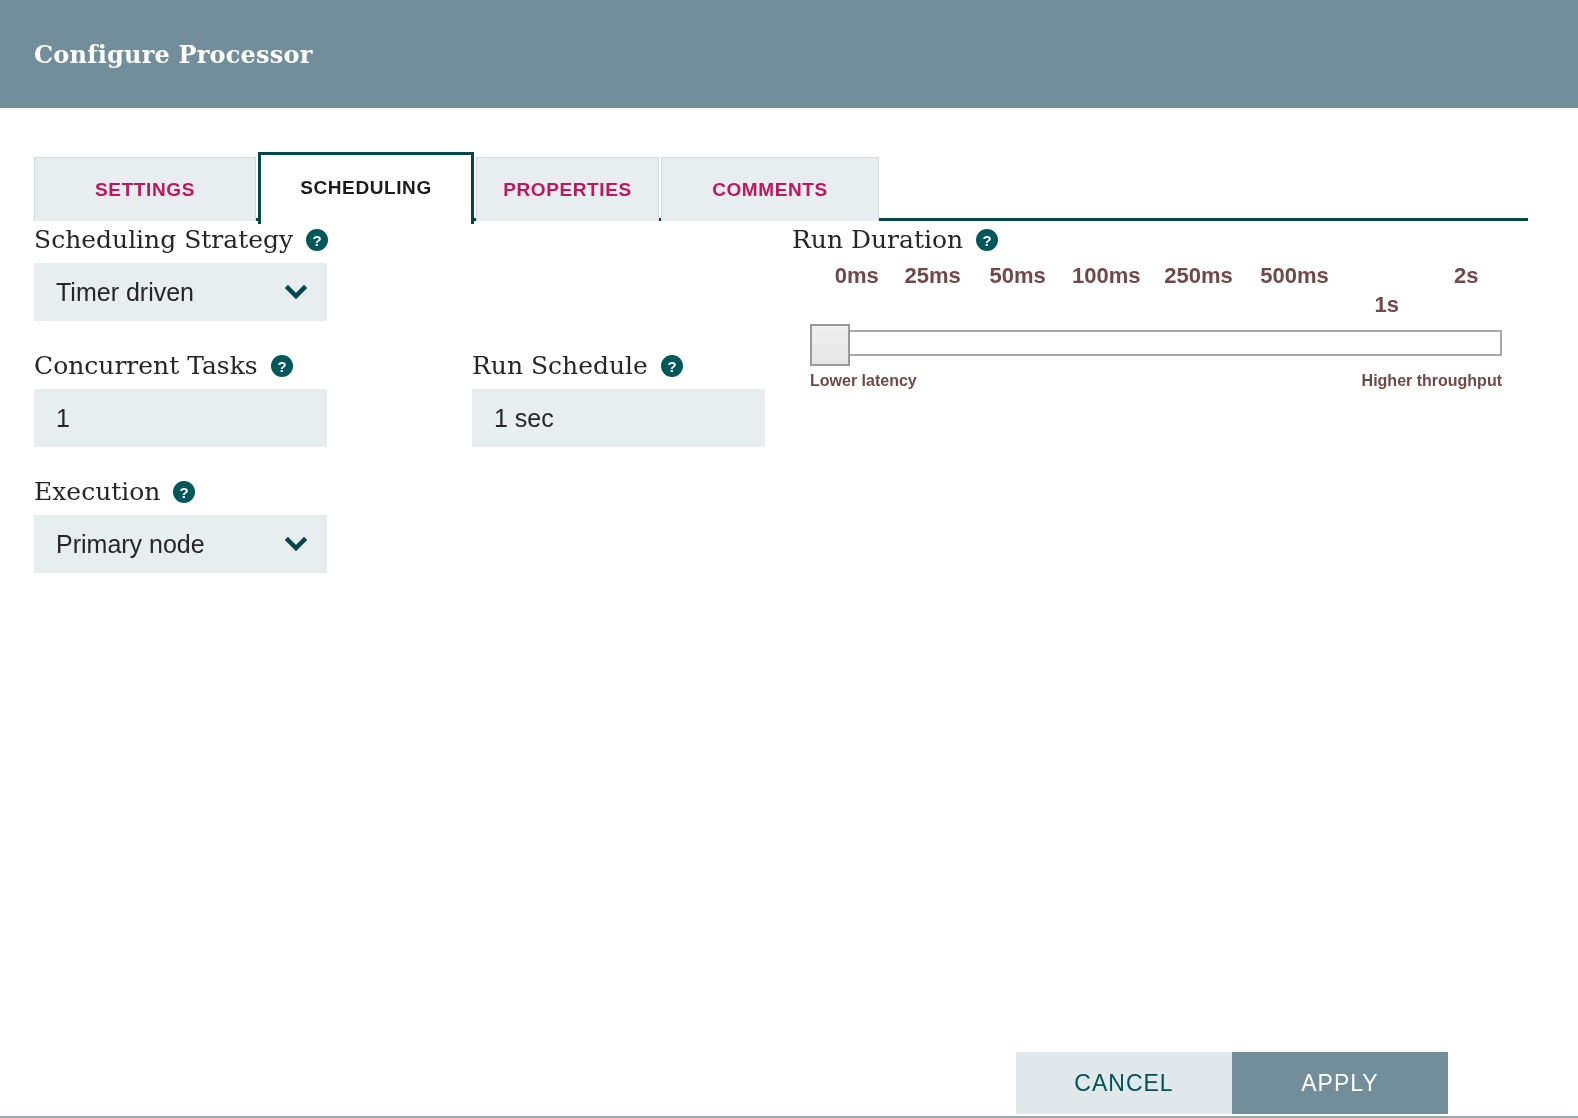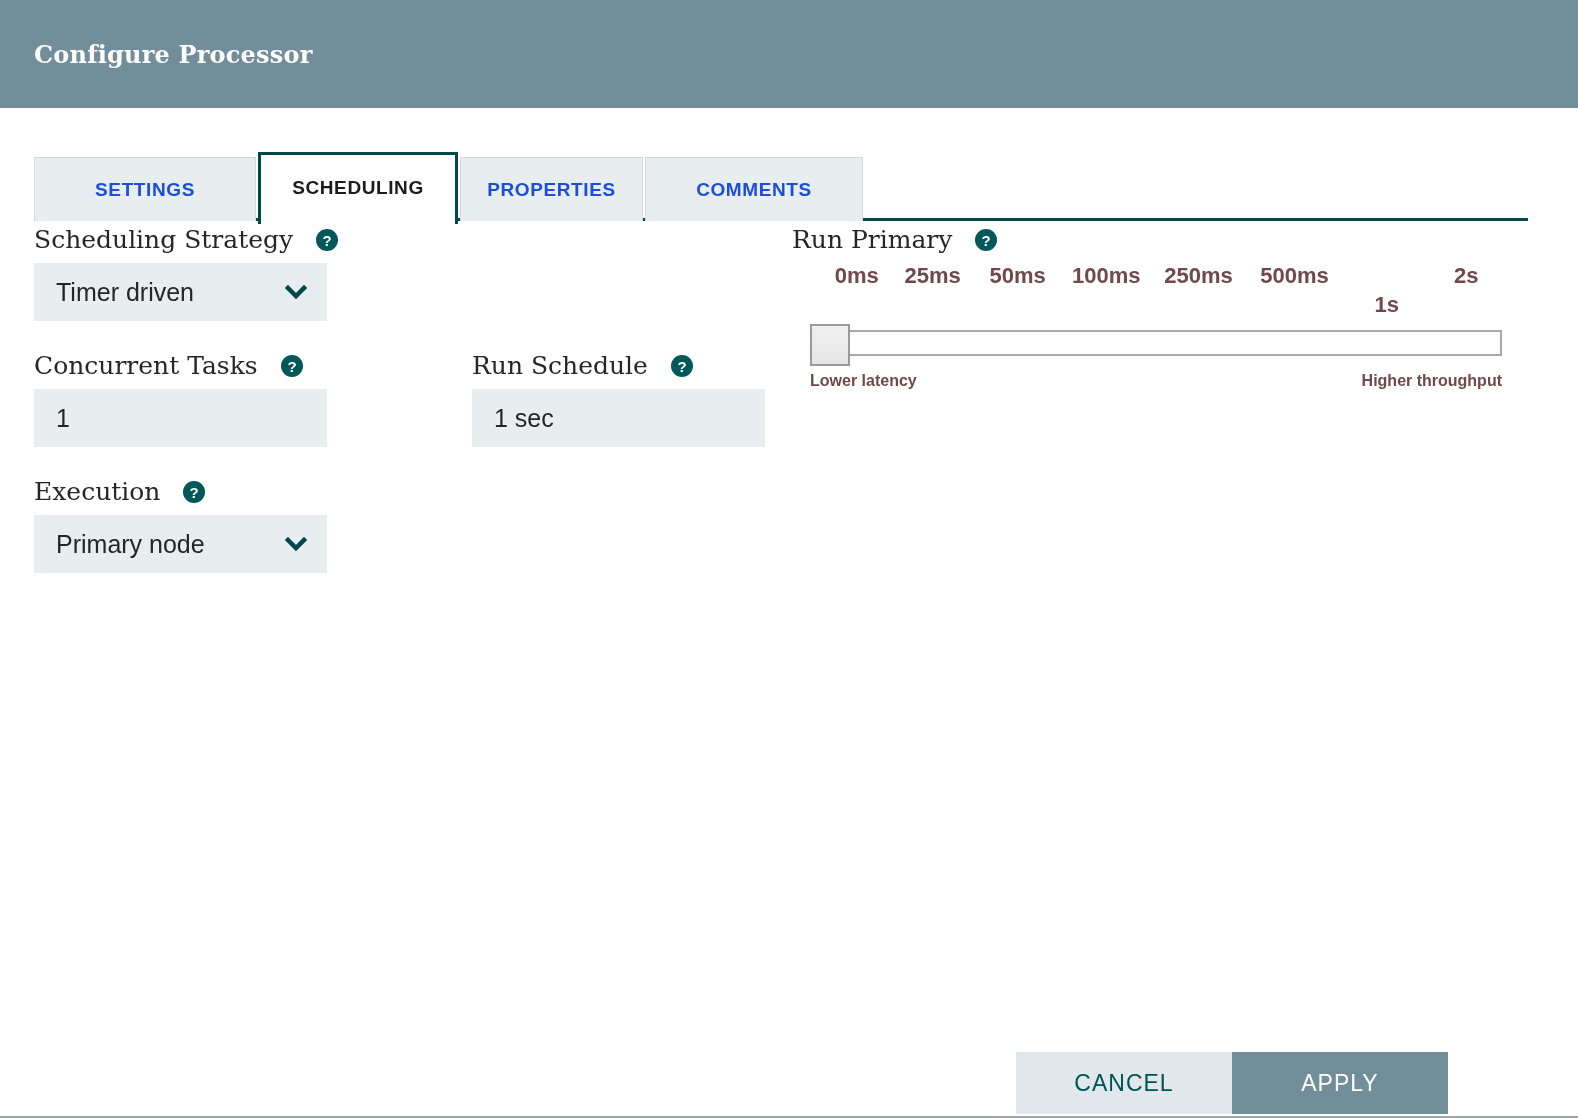--- a/index.html
+++ b/index.html
@@ -51,33 +51,33 @@
     align-items: flex-end;
     height: 72px;
     position: relative;
     z-index: 2;
   }
   .tab {
     height: 64px;
     background: #e8edf0;
     border: 1px solid #d2dade;
     border-bottom: none;
-    color: #1d4ed8;
+    color: #be185d;
     font-size: 19px;
     font-weight: bold;
     letter-spacing: 0.6px;
     display: flex;
     align-items: center;
     justify-content: center;
     cursor: pointer;
     margin-right: 2px;
     user-select: none;
   }
   .tab.w1 { width: 222px; }
-  .tab.w2 { width: 200px; }
+  .tab.w2 { width: 216px; }
   .tab.w3 { width: 183px; }
   .tab.w4 { width: 218px; }
   .tab.active {
     height: 72px;
     background: #ffffff;
     border: 3px solid #004849;
     border-bottom: none;
     color: #1c1c1c;
     margin-bottom: -3px;
     padding-bottom: 3px;
@@ -89,21 +89,21 @@
     padding: 0 34px;
     height: 824px;
   }
 
   .field-label {
     font-family: "DejaVu Serif", "Liberation Serif", serif;
     font-size: 25px;
     color: #262626;
     display: flex;
     align-items: center;
-    gap: 23px;
+    gap: 13px;
     white-space: nowrap;
     margin-bottom: 9px;
   }
   .help-icon {
     display: inline-block;
     width: 22px; height: 22px;
     flex: 0 0 22px;
     cursor: pointer;
   }
   .help-icon svg { display: block; }
@@ -302,21 +302,21 @@
             </svg>
         </span>
       </div>
       <div class="control input">
         <span class="val">1 sec</span>
       </div>
     </div>
 
     <div class="blk blk-duration">
       <div class="field-label">
-        <span>Run Primary</span>
+        <span>Run Duration</span>
         <span class="help-icon">
           <svg width="22" height="22" viewBox="0 0 22 22">
               <circle cx="11" cy="11" r="11" fill="#00585a"></circle>
               <text x="11" y="16.5" font-family="Liberation Sans, sans-serif" font-size="15" font-weight="bold" fill="#ffffff" text-anchor="middle">?</text>
             </svg>
         </span>
       </div>
 
       <div class="ticks">
         <span class="tick t0">0ms</span>

